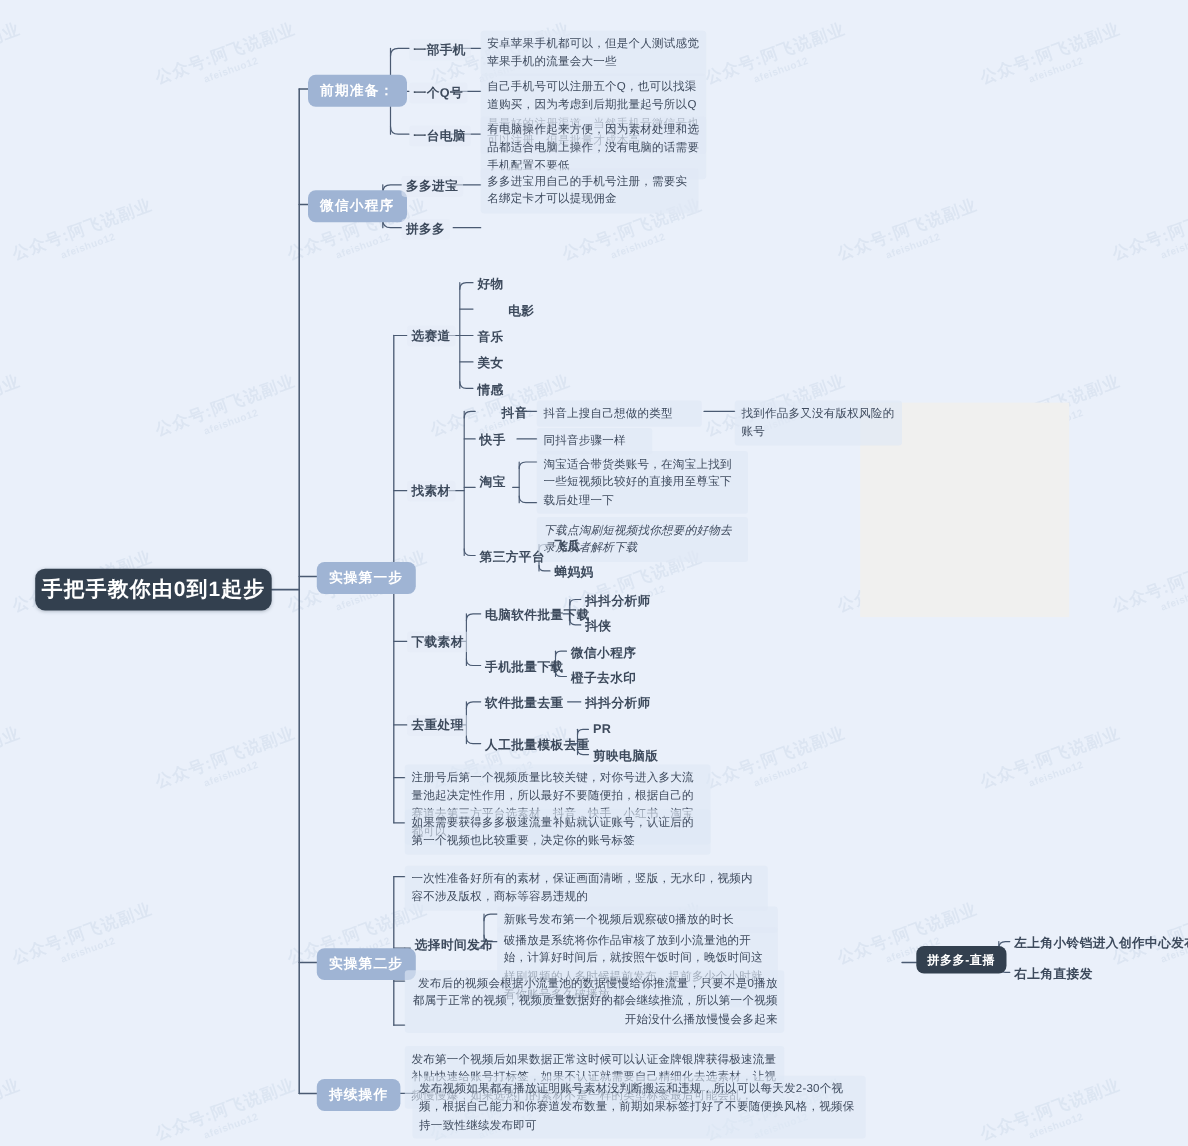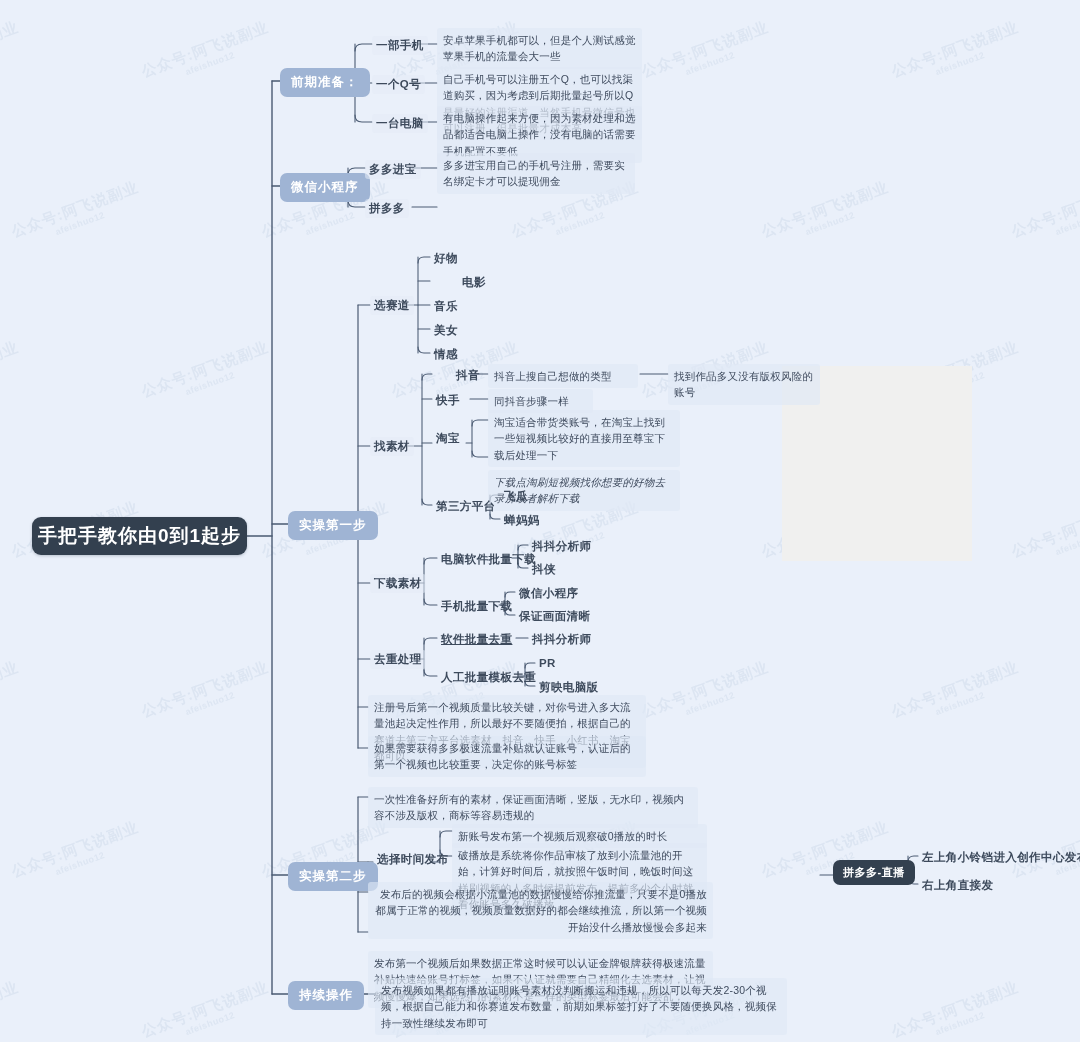--- a/index.html
+++ b/index.html
@@ -355,25 +355,25 @@
   <div class="node label plain" style="left:500px;top:511px;">蝉妈妈</div>
 
   <div class="node label" style="left:370px;top:574px;">下载素材</div>
 
   <div class="node label plain" style="left:437px;top:550px;">电脑软件批量下载</div>
   <div class="node label plain" style="left:528px;top:537px;">抖抖分析师</div>
   <div class="node label plain" style="left:528px;top:560px;">抖侠</div>
 
   <div class="node label plain" style="left:437px;top:597px;">手机批量下载</div>
   <div class="node label plain" style="left:515px;top:584px;">微信小程序</div>
-  <div class="node label plain" style="left:515px;top:607px;">保证画面清晰</div>
+  <div class="node label plain" style="left:515px;top:607px;">橙子去水印</div>
 
   <div class="node label" style="left:370px;top:650px;">去重处理</div>
 
-  <div class="node label plain" style="left:437px;top:630px;text-decoration:underline;">软件批量去重</div>
+  <div class="node label plain" style="left:437px;top:630px;">软件批量去重</div>
   <div class="node label plain" style="left:528px;top:630px;">抖抖分析师</div>
 
   <div class="node label plain" style="left:437px;top:668px;">人工批量模板去重</div>
   <div class="node label plain" style="left:535px;top:655px;">PR</div>
   <div class="node label plain" style="left:535px;top:678px;">剪映电脑版</div>
 
   <div class="node text-block wide" style="left:368px;top:695px;width:278px;">注册号后第一个视频质量比较关键，对你号进入多大流量池起决定性作用，所以最好不要随便拍，根据自己的赛道去第三方平台选素材，抖音，快手，小红书，淘宝都可以</div>
   <div class="node text-block wide" style="left:368px;top:736px;width:278px;">如果需要获得多多极速流量补贴就认证账号，认证后的第一个视频也比较重要，决定你的账号标签</div>
 
   <div class="node pill" style="left:288px;top:862px;">实操第二步</div>

